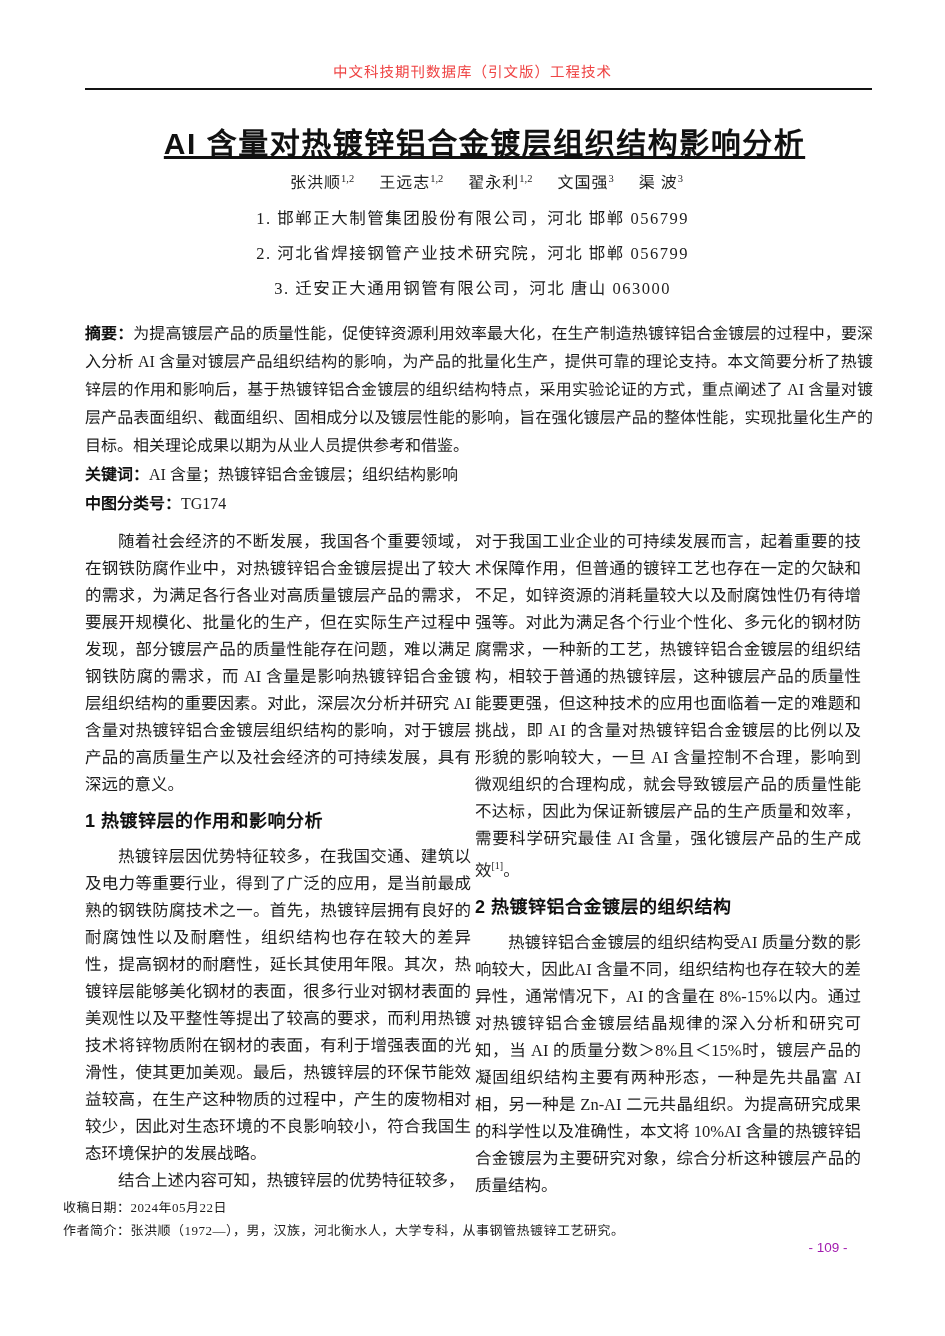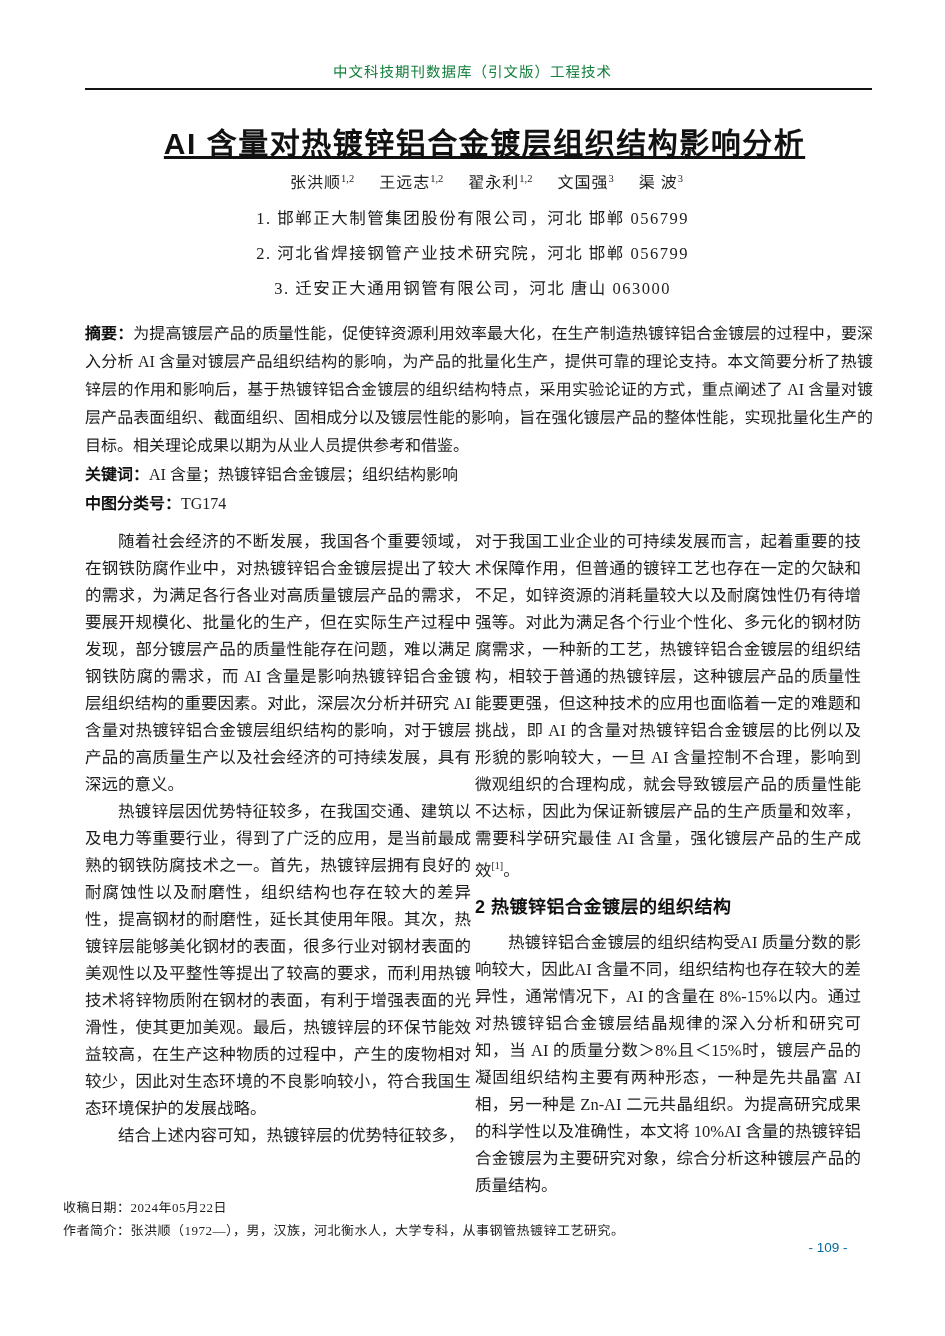--- a/index.html
+++ b/index.html
@@ -13,21 +13,21 @@
     overflow: hidden;
     color: #1c1c1c;
     font-family: "Liberation Serif", "DejaVu Serif", serif;
   }
   .journal-header {
     position: absolute;
     top: 60px; left: 0; width: 100%;
     text-align: center;
     font-size: 14.5px;
     letter-spacing: 1px;
-    color: #15803d;
+    color: #ef4444;
   }
   .header-rule {
     position: absolute;
     top: 88px; left: 85px;
     width: 787px; height: 2px;
     background: #141414;
   }
   .paper-title {
     position: absolute;
     top: 107px; left: 0; width: 100%;
@@ -105,21 +105,21 @@
     letter-spacing: 0.5px;
   }
   .footnote div { white-space: nowrap; }
   .page-num {
     position: absolute;
     top: 1240px; left: 782px;
     width: 92px;
     text-align: center;
     font-family: "Liberation Sans", "DejaVu Sans", sans-serif;
     font-size: 13.5px;
-    color: #0369a1;
+    color: #a21caf;
   }
 </style>
 </head>
 <body>
 
 <div class="page">
 
   <div class="journal-header">中文科技期刊数据库（引文版）工程技术</div>
   <div class="header-rule"></div>
 
@@ -141,20 +141,21 @@
 
   <div class="abstract-block">
     <p><span class="meta-label">摘要：</span><span>为提高镀层产品的质量性能，促使锌资源利用效率最大化，在生产制造热镀锌铝合金镀层的过程中，要深入分析 AI 含量对镀层产品组织结构的影响，为产品的批量化生产，提供可靠的理论支持。本文简要分析了热镀锌层的作用和影响后，基于热镀锌铝合金镀层的组织结构特点，采用实验论证的方式，重点阐述了 AI 含量对镀层产品表面组织、截面组织、固相成分以及镀层性能的影响，旨在强化镀层产品的整体性能，实现批量化生产的目标。相关理论成果以期为从业人员提供参考和借鉴。</span></p>
     <p class="kw-line"><span class="meta-label">关键词：</span><span>AI 含量；热镀锌铝合金镀层；组织结构影响</span></p>
     <p class="kw-line"><span class="meta-label">中图分类号：</span><span>TG174</span></p>
   </div>
 
   <div class="columns">
     <div class="col">
       <p class="indent">随着社会经济的不断发展，我国各个重要领域，在钢铁防腐作业中，对热镀锌铝合金镀层提出了较大的需求，为满足各行各业对高质量镀层产品的需求，要展开规模化、批量化的生产，但在实际生产过程中发现，部分镀层产品的质量性能存在问题，难以满足钢铁防腐的需求，而 AI 含量是影响热镀锌铝合金镀层组织结构的重要因素。对此，深层次分析并研究 AI 含量对热镀锌铝合金镀层组织结构的影响，对于镀层产品的高质量生产以及社会经济的可持续发展，具有深远的意义。</p>
+      <h2 class="sec">1 热镀锌层的作用和影响分析</h2>
       <p class="indent">热镀锌层因优势特征较多，在我国交通、建筑以及电力等重要行业，得到了广泛的应用，是当前最成熟的钢铁防腐技术之一。首先，热镀锌层拥有良好的耐腐蚀性以及耐磨性，组织结构也存在较大的差异性，提高钢材的耐磨性，延长其使用年限。其次，热镀锌层能够美化钢材的表面，很多行业对钢材表面的美观性以及平整性等提出了较高的要求，而利用热镀技术将锌物质附在钢材的表面，有利于增强表面的光滑性，使其更加美观。最后，热镀锌层的环保节能效益较高，在生产这种物质的过程中，产生的废物相对较少，因此对生态环境的不良影响较小，符合我国生态环境保护的发展战略。</p>
       <p class="indent">结合上述内容可知，热镀锌层的优势特征较多，</p>
     </div>
     <div class="col">
       <p><span>对于我国工业企业的可持续发展而言，起着重要的技术保障作用，但普通的镀锌工艺也存在一定的欠缺和不足，如锌资源的消耗量较大以及耐腐蚀性仍有待增强等。对此为满足各个行业个性化、多元化的钢材防腐需求，一种新的工艺，热镀锌铝合金镀层的组织结构，相较于普通的热镀锌层，这种镀层产品的质量性能要更强，但这种技术的应用也面临着一定的难题和挑战，即 AI 的含量对热镀锌铝合金镀层的比例以及形貌的影响较大，一旦 AI 含量控制不合理，影响到微观组织的合理构成，就会导致镀层产品的质量性能不达标，因此为保证新镀层产品的生产质量和效率，需要科学研究最佳 AI 含量，强化镀层产品的生产成效</span><sup class="ref">[1]</sup><span>。</span></p>
       <h2 class="sec">2 热镀锌铝合金镀层的组织结构</h2>
       <p class="indent">热镀锌铝合金镀层的组织结构受AI 质量分数的影响较大，因此AI 含量不同，组织结构也存在较大的差异性，通常情况下，AI 的含量在 8%-15%以内。通过对热镀锌铝合金镀层结晶规律的深入分析和研究可知，当 AI 的质量分数＞8%且＜15%时，镀层产品的凝固组织结构主要有两种形态，一种是先共晶富 AI 相，另一种是 Zn-AI 二元共晶组织。为提高研究成果的科学性以及准确性，本文将 10%AI 含量的热镀锌铝合金镀层为主要研究对象，综合分析这种镀层产品的质量结构。</p>
       <p class="indent">利用电子显微镜对热镀锌铝合金镀层表面进行观察发现，这种物质的表面存在深浅不一定情况，其中</p>
     </div>
   </div>

